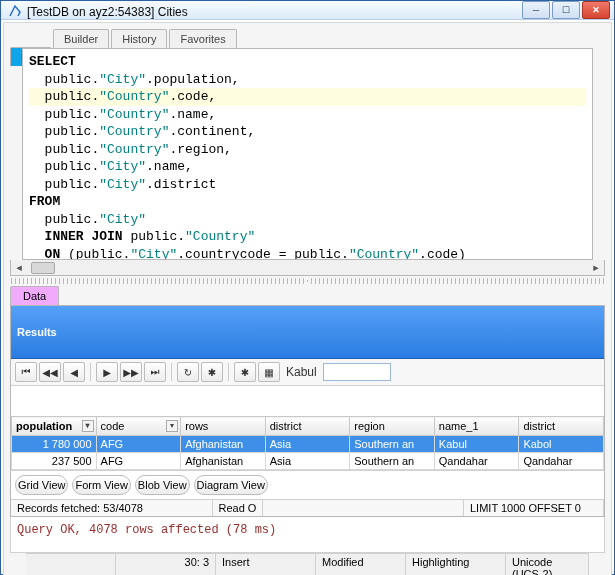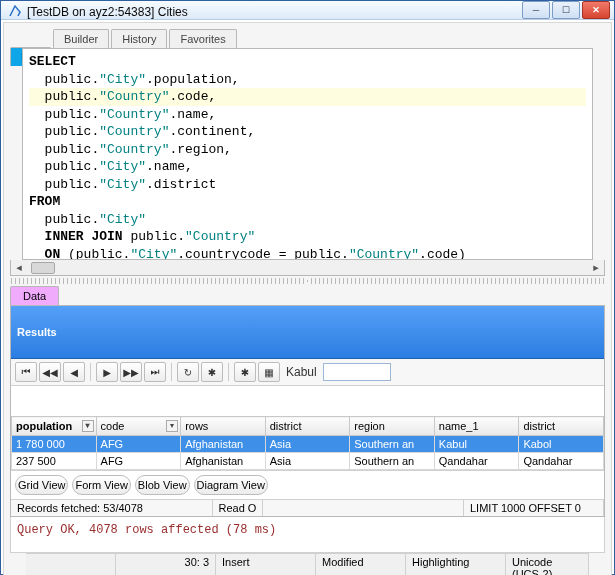--- a/index.html
+++ b/index.html
@@ -33,21 +33,21 @@
 .tsep { width: 1px; height: 18px; background: #ccc; margin: 0 3px; }
 .findlabel { margin: 0 4px; color: #333; font-size: 12px; }
 .findinput { width: 68px; height: 18px; border: 1px solid #9cb8d8; background: #fff; padding: 0 3px; }
 .grid { flex: 1; overflow: auto; }
 .gridtable { width: 100%; border-collapse: collapse; font-size: 11px; table-layout: fixed; margin-top: 30px; }
 .gridtable th { background: linear-gradient(#fdfdfd,#e8e8e8); border: 1px solid #c8c8c8; padding: 3px 4px; text-align: left; font-weight: normal; position: relative; white-space: nowrap; overflow: hidden; }
 .gridtable th.bold { font-weight: bold; }
 .dd { position: absolute; right: 2px; top: 3px; width: 12px; height: 12px; border: 1px solid #aaa; background: #f4f4f4; font-size: 8px; text-align: center; line-height: 10px; color: #444; }
 .gridtable td { border: 1px solid #d8d8d8; padding: 2px 4px; white-space: nowrap; overflow: hidden; }
 .gridtable tr.sel td { background: #3d8fe8; color: #fff; }
-.gridtable td.num { text-align: left; }
+.gridtable td.num { text-align: right; }
 .viewbtns { display: flex; gap: 4px; padding: 4px; border-top: 1px solid #d0d0d0; }
 .viewbtn { padding: 3px 2px; border: 1px solid #bcbcbc; background: linear-gradient(#fff,#ececec); border-radius: 10px; cursor: pointer; }
 .statusrow { display: flex; border-top: 1px solid #d0d0d0; background: #f7f7f7; justify-content: space-between; }
 .statuscell { border-right: 1px solid #d0d0d0; padding: 2px 6px; white-space: nowrap; overflow: hidden; }
 .output { margin: 0 4px; border: 1px solid #d0d0d0; border-top: none; background: #fff; padding: 6px; font-family: "Courier New", monospace; font-size: 12px; color: #9a2e2e; height: 36px; }
 .bottomstatus { display: flex; border-top: 1px solid #d0d0d0; background: #f0f0f0; margin: 0 20px; }
 .bottomstatus .cell { border-right: 1px solid #d0d0d0; padding: 2px 6px; flex: 0 0 auto; }
 </style>
 </head>
 <body>

